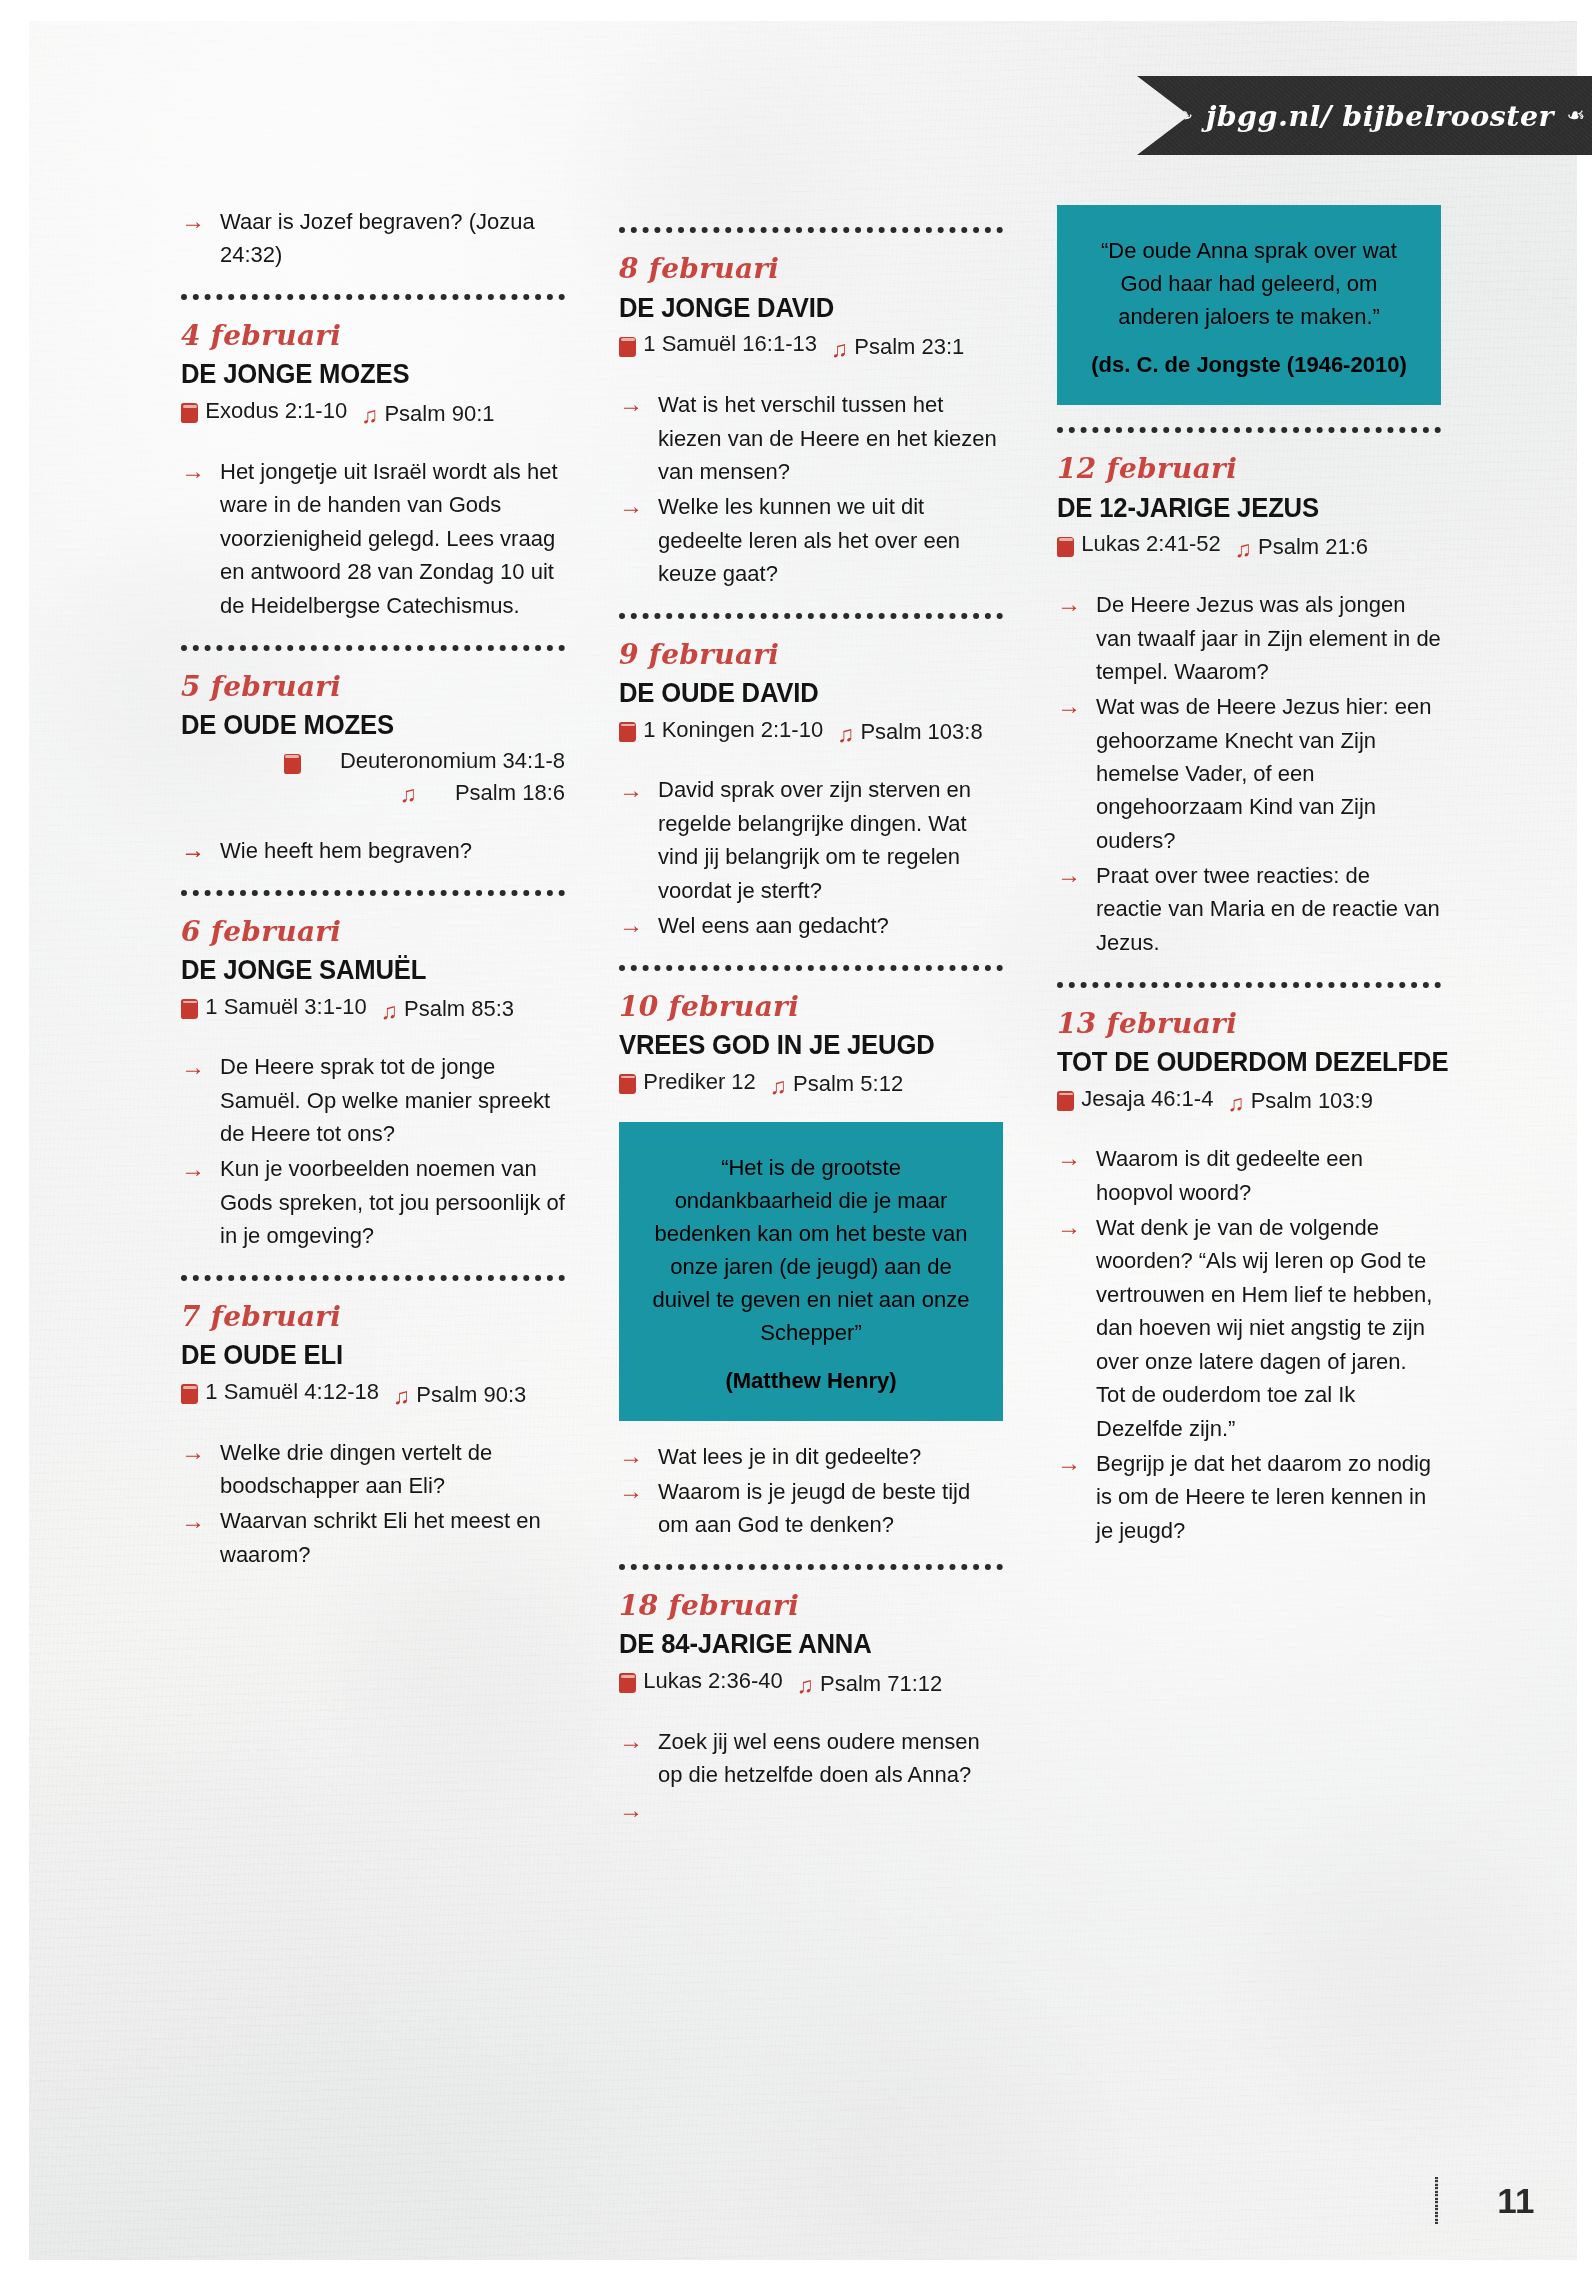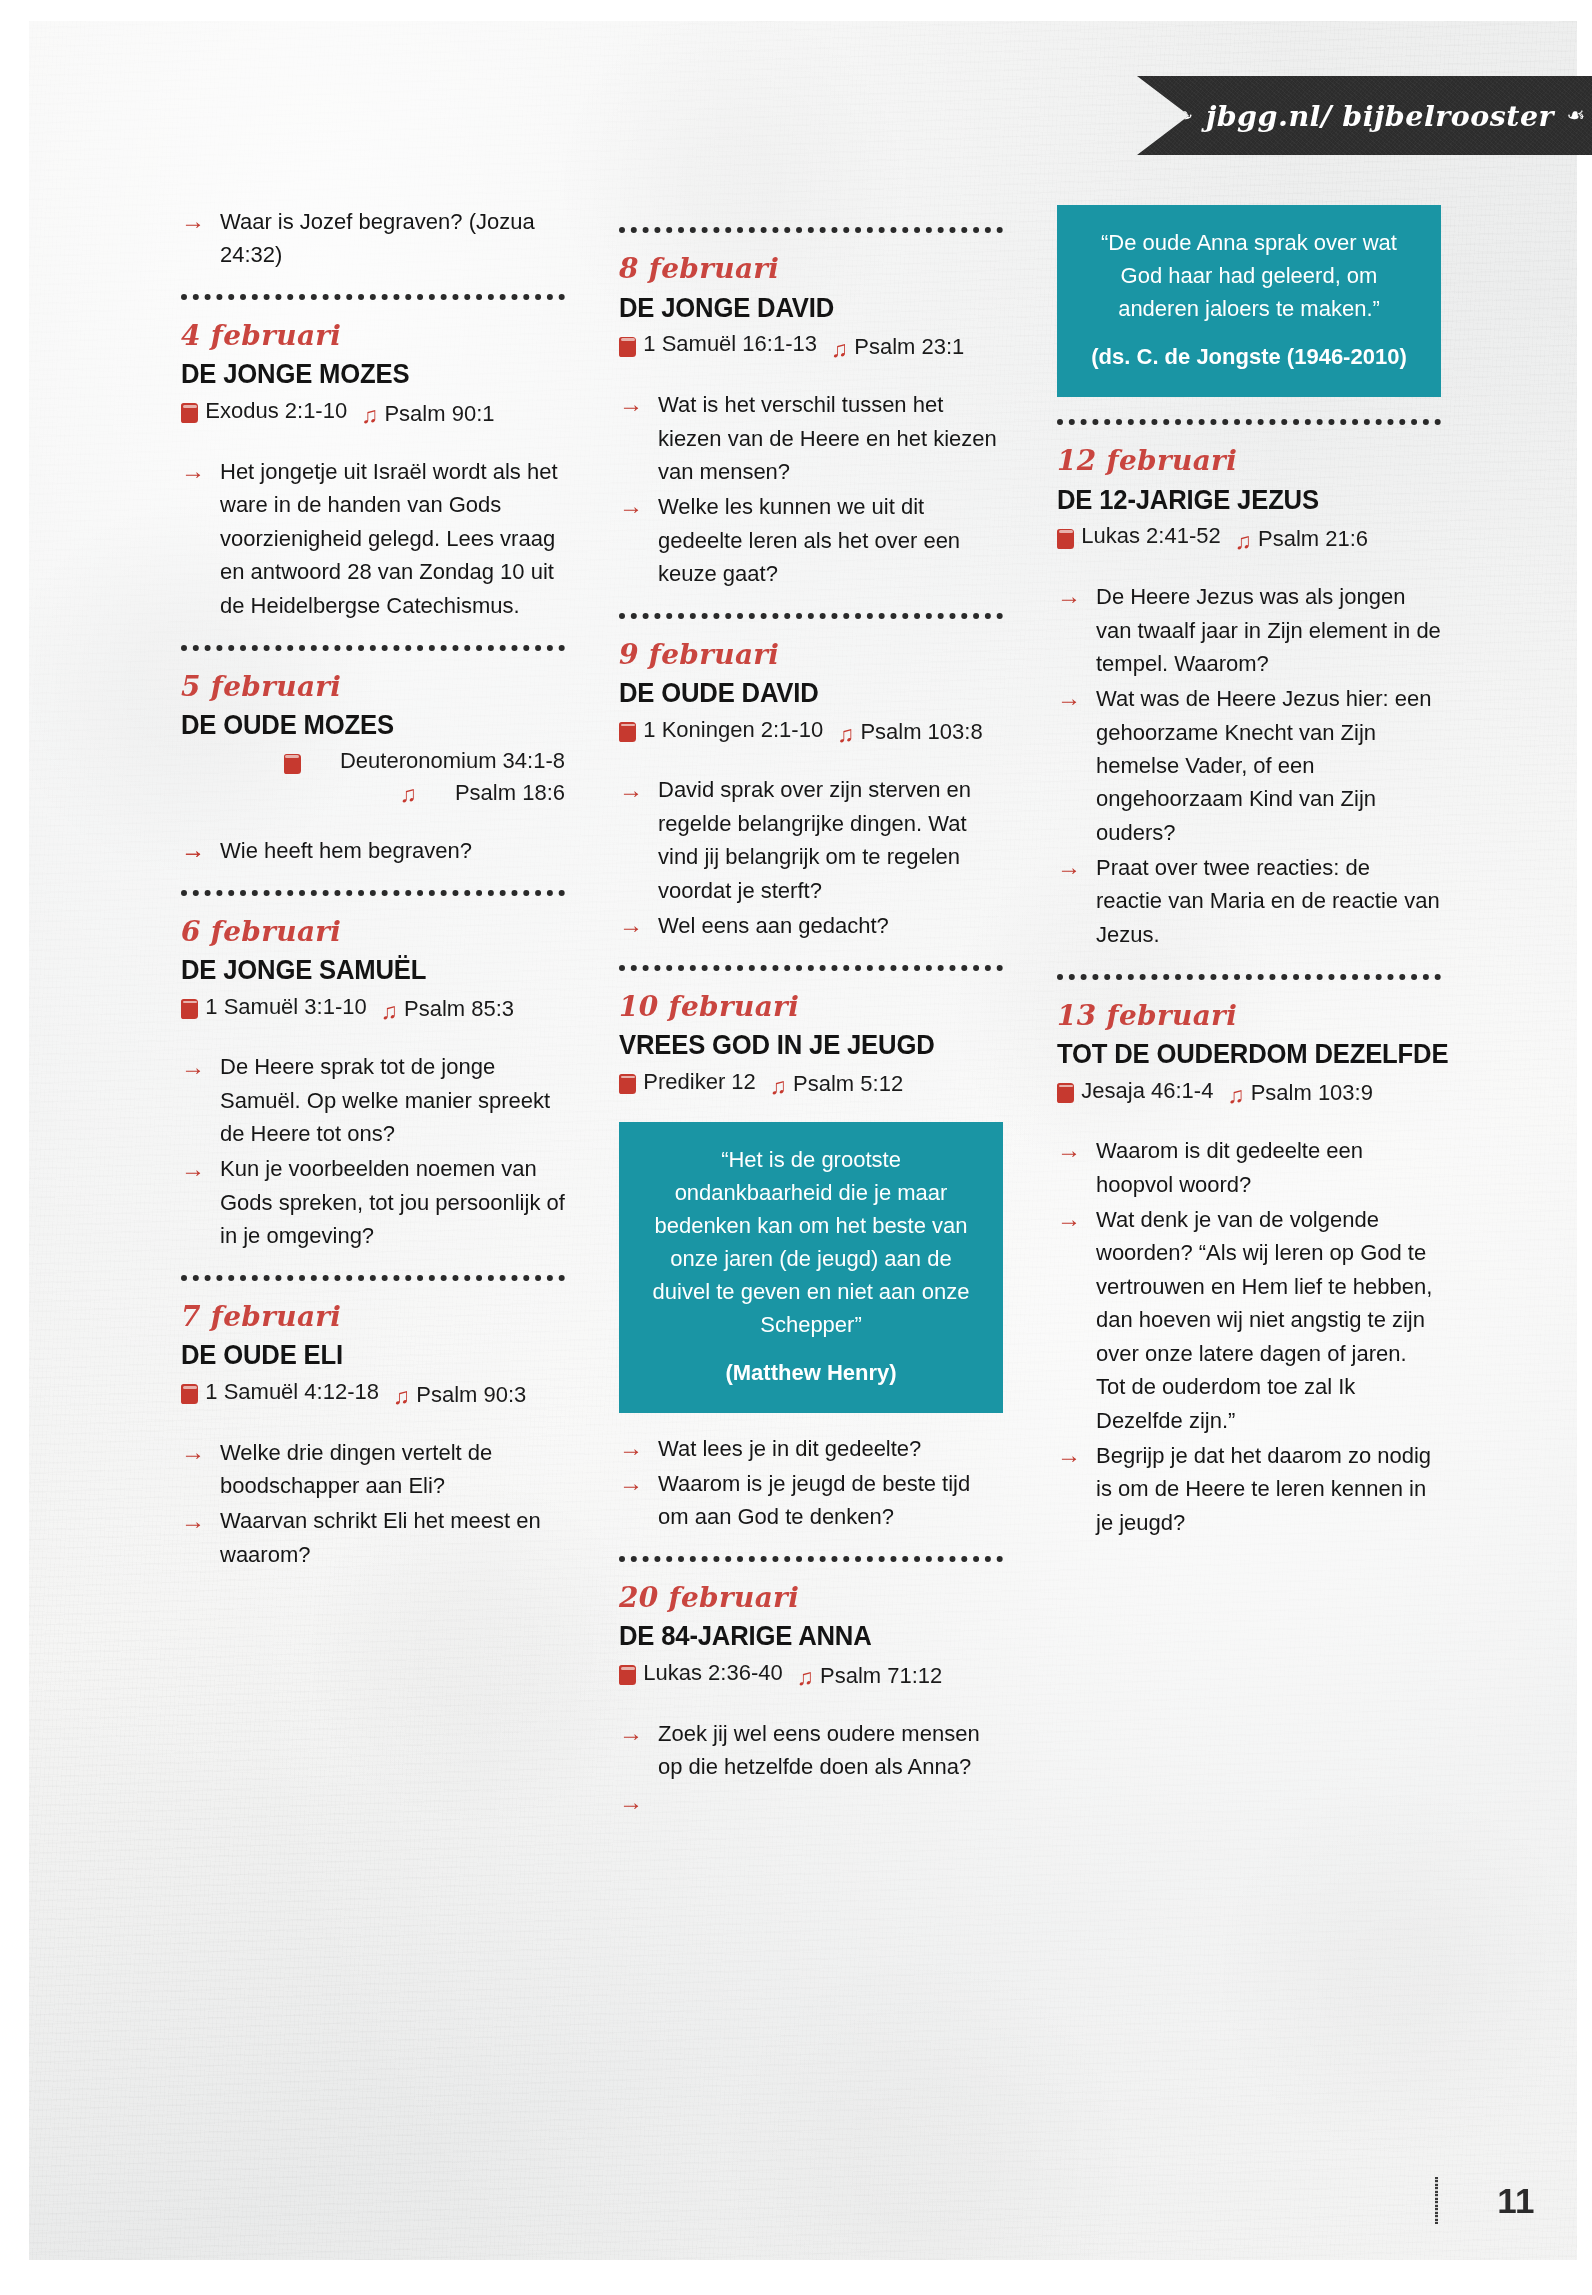--- a/index.html
+++ b/index.html
@@ -207,23 +207,23 @@
     top: -0.9px;
     color: #c0392e;
     font-size: 24px;
     font-weight: bold;
     line-height: 1.45;
   }
 
   
   .quote-card {
     background: #1a95a4;
-    color: #ffffff;
+    color: #000000;
     text-align: center;
-    padding: 21px 29px 24px 29px;
+    padding: 29px 29px 24px 29px;
     font-size: 22px;
     line-height: 1.50;
   }
   .quote-card .quote-text { font-weight: normal; }
   .quote-card .quote-attr {
     font-weight: bold;
     margin-top: 15px;
   }
 
   
@@ -404,21 +404,21 @@
             <div class="quote-text">“Het is de grootste ondankbaarheid die je maar bedenken kan om het beste van onze jaren (de jeugd) aan de duivel te geven en niet aan onze Schepper”</div>
             <div class="quote-attr">(Matthew Henry)</div>
           </div>
           <div class="bullets" style="margin-top: 19px;">
             <div class="bullet"><span class="arrow">→</span><span>Wat lees je in dit gedeelte?</span></div>
             <div class="bullet"><span class="arrow">→</span><span>Waarom is je jeugd de beste tijd om aan God te denken?</span></div>
           </div>
         </div>
         <div class="dotted-sep"></div>
         <div class="entry">
-          <div class="entry-date">20 februari</div>
+          <div class="entry-date">18 februari</div>
           <div class="entry-title">DE 84-JARIGE ANNA</div>
           <div class="refs">
             <span class="ref-item">
               <span class="icon-book"></span>
               <span>Lukas 2:36-40</span>
             </span>
             <span class="ref-item">
               <span class="icon-note">♫</span>
               <span>Psalm 71:12</span>
             </span>

